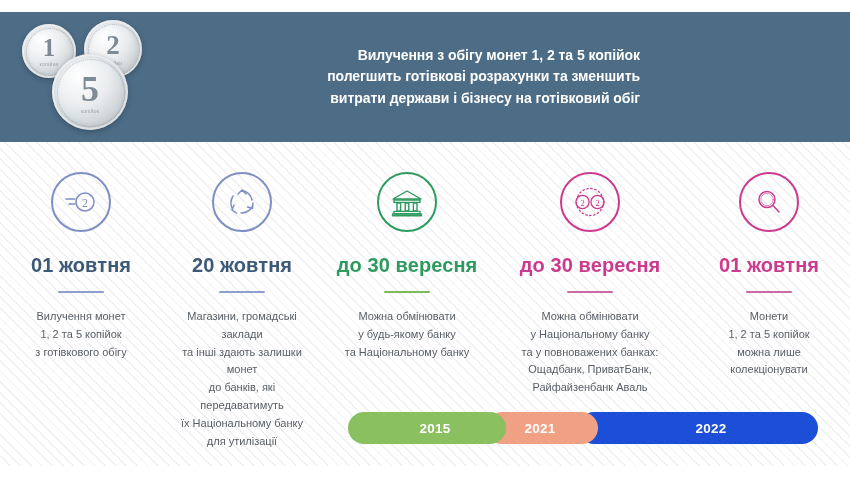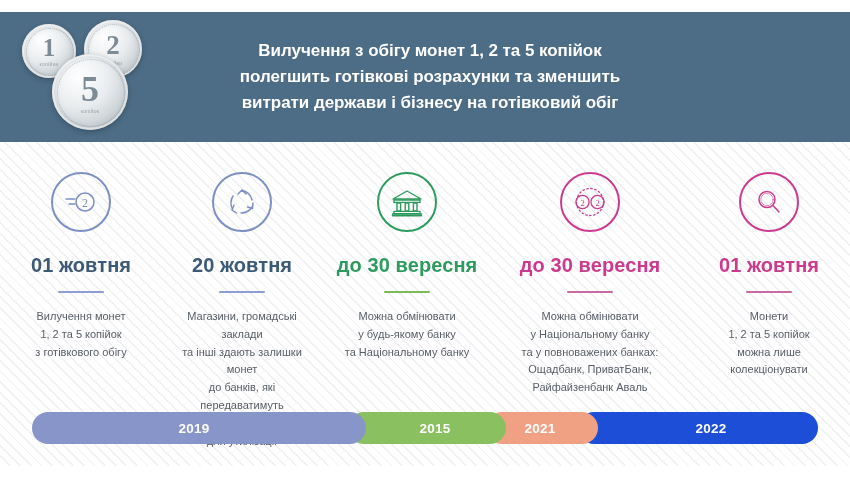--- a/index.html
+++ b/index.html
@@ -58,25 +58,25 @@
     height: 130px;
     background: #4d6c85;
     display: flex;
     align-items: center;
     justify-content: center;
   }
   .header-title {
     width: 420px;
     margin-left: 10px;
     color: #ffffff;
-    font-size: 17px;
+    font-size: 14px;
     font-weight: bold;
     line-height: 1.52;
     letter-spacing: -0.05px;
-    text-align: center;
+    text-align: right;
     white-space: pre-line;
   }
 
   
   .coins-left {
     position: absolute;
     left: 14px;
     top: 6px;
     width: 175px;
     height: 120px;
@@ -379,18 +379,15 @@
   <div class="yearbar">
     <div class="seg seg-2022">
       <span class="ylabel">2022</span>
     </div>
     <div class="seg seg-2021">
       <span class="ylabel">2021</span>
     </div>
     <div class="seg seg-2020">
       <span class="ylabel">2015</span>
     </div>
-    <div class="seg seg-2019">
-      <span class="ylabel">2019</span>
-    </div>
   </div>
 
 </div>
 
 </body></html>

